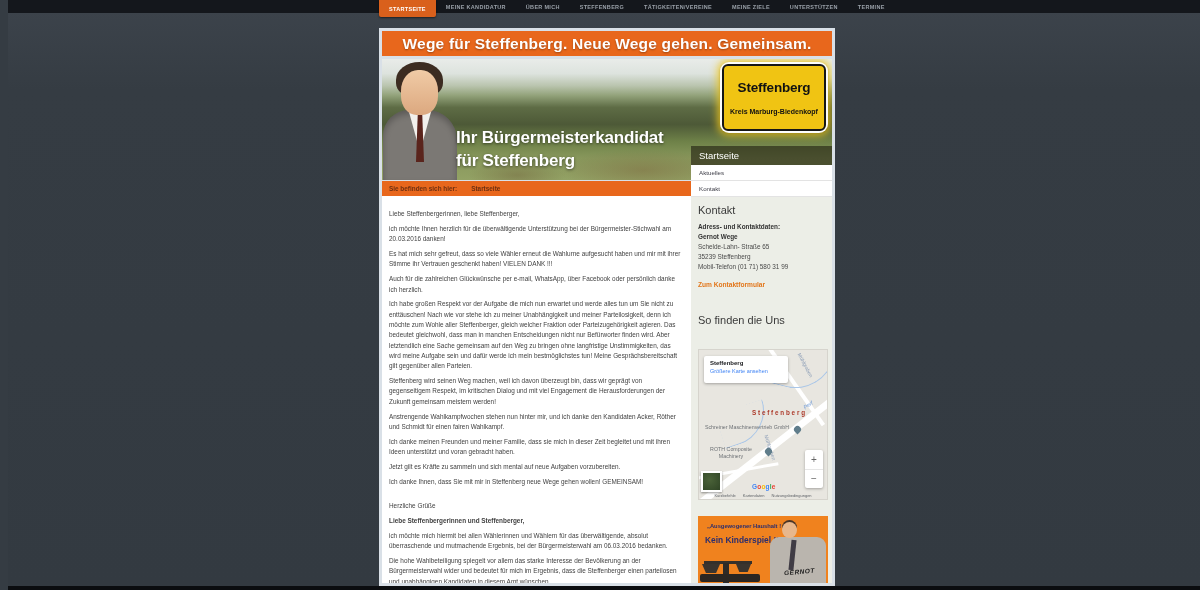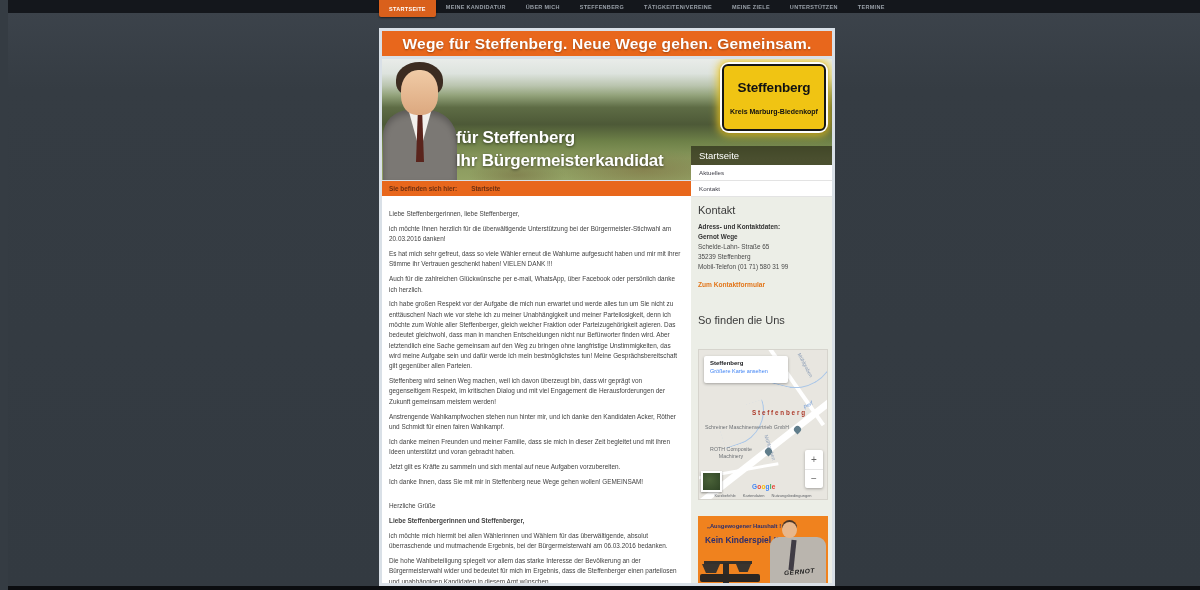--- a/index.html
+++ b/index.html
@@ -159,22 +159,22 @@
 
     <div class="hero">
       <div class="candidate">
         <div class="suit"></div>
         <div class="shirt"></div>
         <div class="tie"></div>
         <div class="hair"></div>
         <div class="face"></div>
       </div>
       <div class="hero-title">
+        <div>Ihr Bürgermeisterkandidat</div>
         <div>für Steffenberg</div>
-        <div>Ihr Bürgermeisterkandidat</div>
       </div>
       <div class="sign">
         <div class="sign-in">
           <div class="sign-title">Steffenberg</div>
           <div class="sign-sub">Kreis Marburg-Biedenkopf</div>
         </div>
       </div>
     </div>
 
     <div class="sec-head">Startseite</div>

